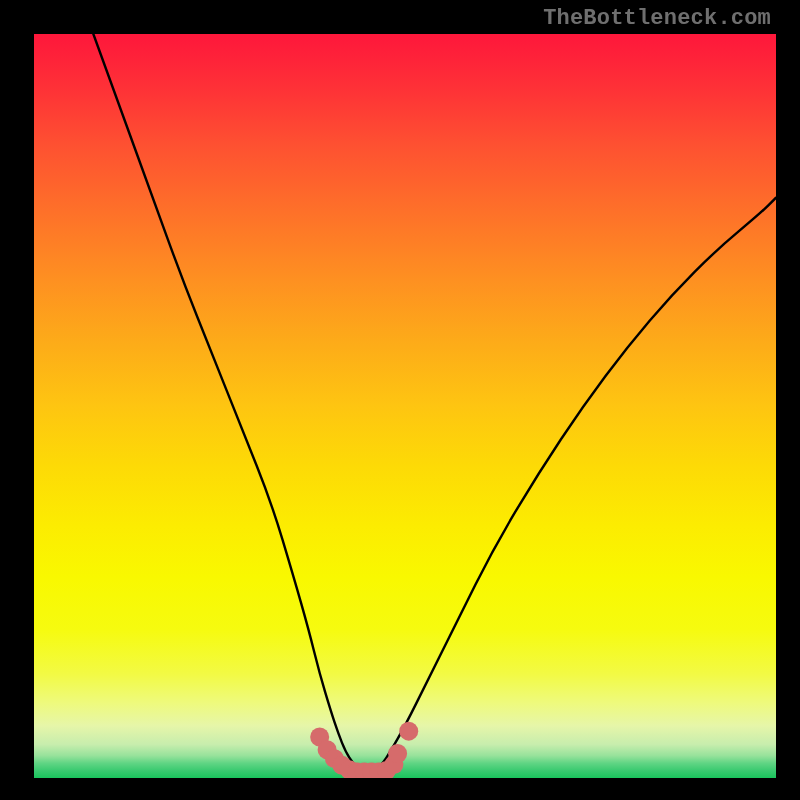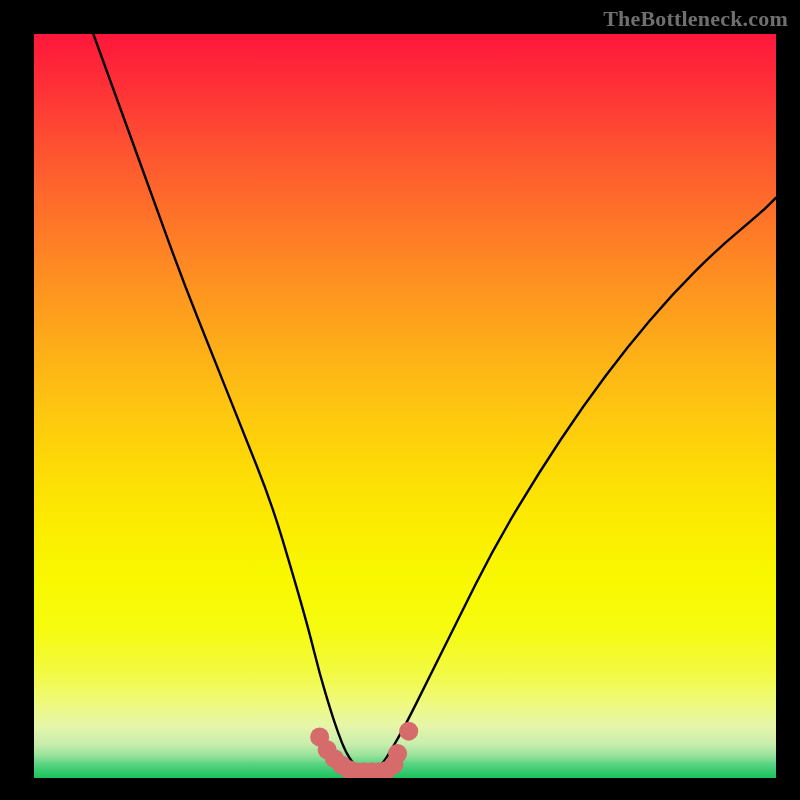--- a/index.html
+++ b/index.html
@@ -47,22 +47,22 @@
       #c7edad 95.5%,
       #97e29b 97%,
       #60d584 98%,
       #3aca70 99%,
       #1ac45d 100%
     );
   }
   .watermark {
     position: absolute;
     top: 6px;
-    right: 12px;
-    font-family: Liberation Serif, serif;
+    right: 29px;
+    font-family: Liberation Mono, monospace;
     font-size: 22px;
     font-weight: 600;
     color: #6f6f6f;
     letter-spacing: 0.2px;
   }
   svg.curve {
     position: absolute;
     inset: 0;
   }
 </style>

